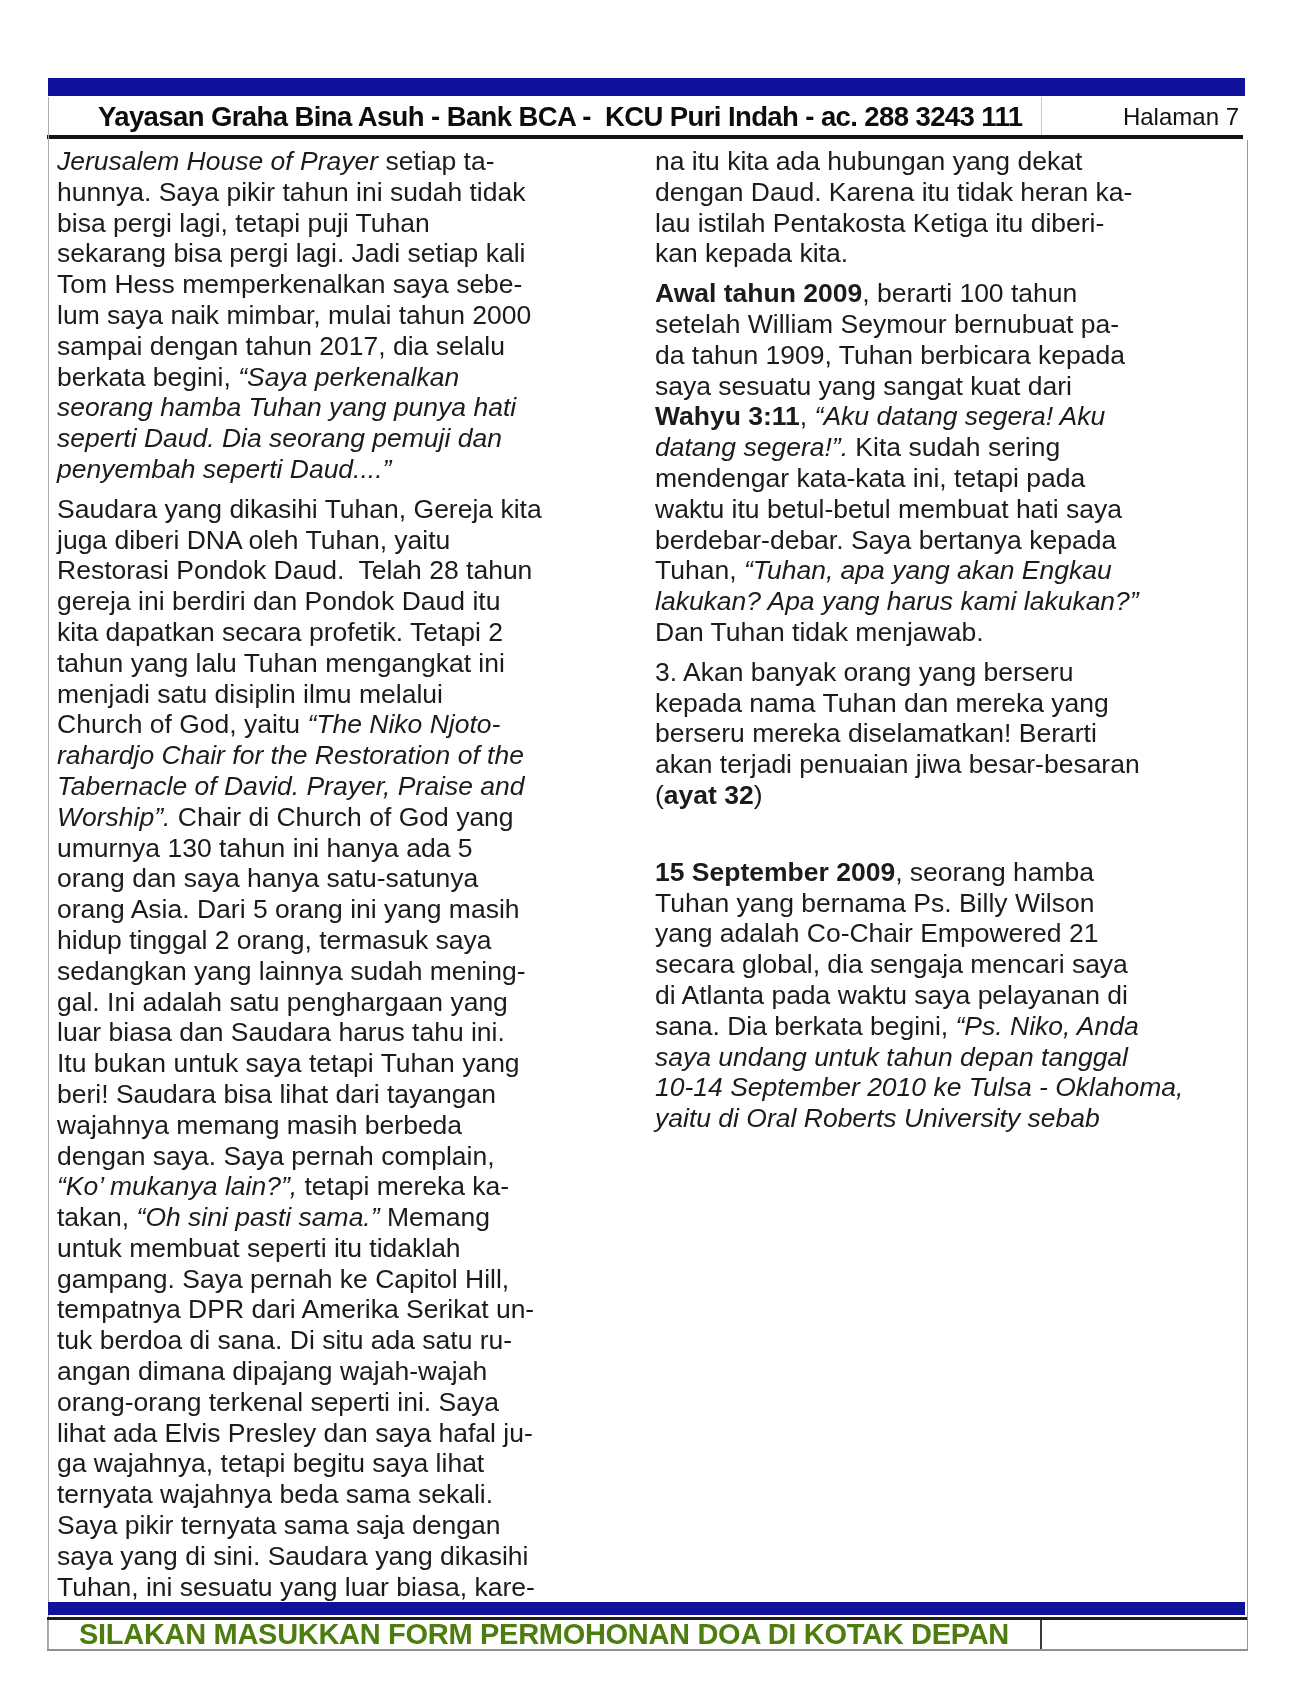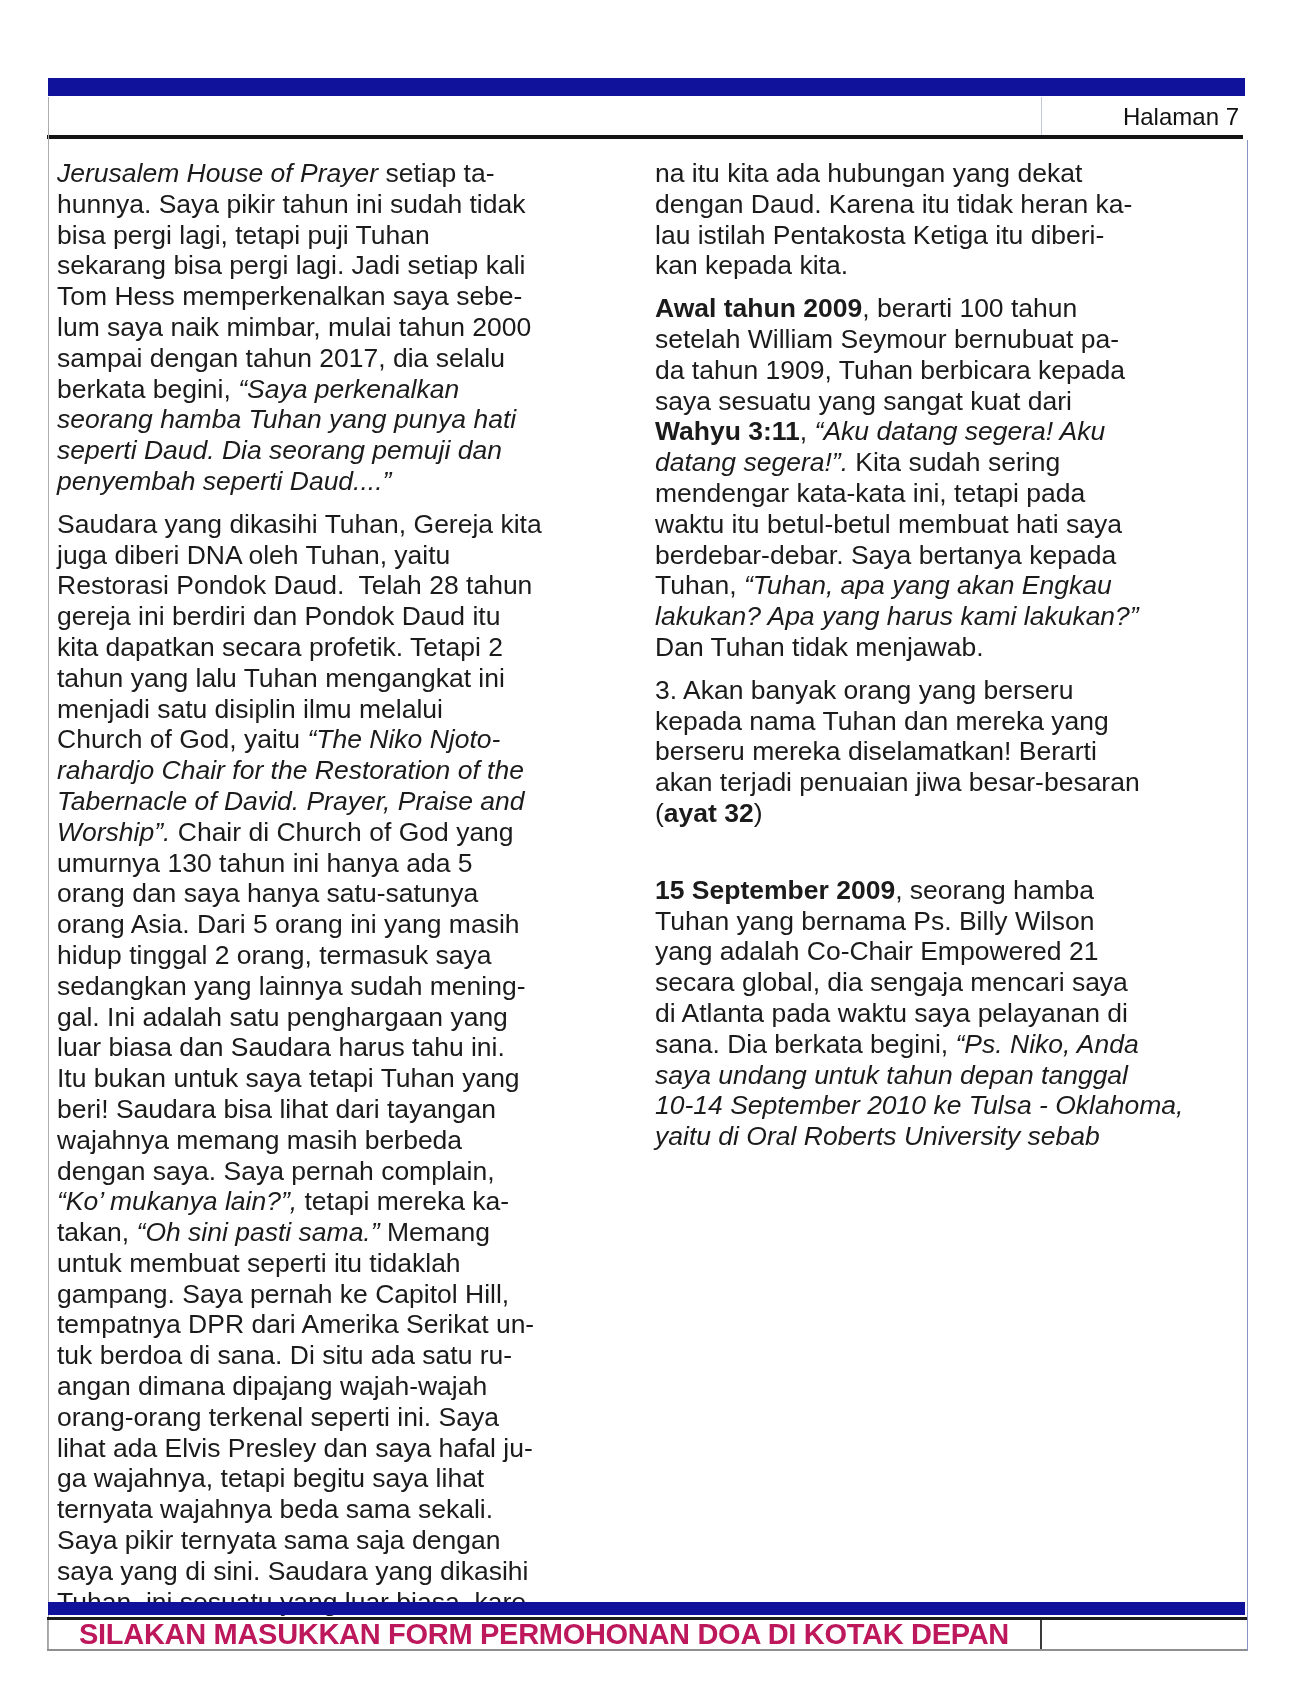--- a/index.html
+++ b/index.html
@@ -25,46 +25,47 @@
   .page-label{position:absolute;right:6px;top:7px;font-size:24px;color:#111;}
   .black-rule{position:absolute;left:47px;top:135px;width:1196px;height:4px;background:var(--rule);}
   
   .left-border{position:absolute;left:48px;top:97px;width:1px;height:1554px;background:var(--border-gray);}
   .right-border{position:absolute;left:1247px;top:140px;width:1px;height:1511px;background:var(--border-blue);}
   
   .columns{position:absolute;left:57px;top:146px;width:1188px;display:flex;font-size:26.5px;line-height:30.8px;}
   .col{box-sizing:border-box;}
   .col-left{width:596px;margin-right:2px;}
   .col-right{width:590px;}
-  .para{margin:12px 0 9px 0;white-space:pre-wrap;}
+  .para{margin:0 0 9px 0;white-space:pre-wrap;}
   .para.big-gap{margin-top:46px;}
   .col-heading{font-size:30px;font-weight:bold;margin:40px 0 14px 0;white-space:pre-wrap;color:#0e0e0e;}
   .it{font-style:italic;}
   .bd{font-weight:bold;}
   
   .footer-bar{position:absolute;left:48px;top:1602px;width:1197px;height:13px;background:var(--bar-blue);}
   .footer-box{
     position:absolute;left:47px;top:1617px;width:1200px;height:34px;box-sizing:border-box;
     border-top:3px solid #1e1e1e;border-bottom:2px solid #8f8f8f;display:flex;
   }
   .footer-cell-main{
     width:995px;box-sizing:border-box;border-left:1px solid #a5a5a5;border-right:2px solid #3a3a3a;
     display:flex;align-items:center;justify-content:center;
   }
-  .footer-notice{font-weight:bold;font-size:29px;letter-spacing:-0.3px;white-space:pre;color:#be185d;}
+  .footer-notice{font-weight:bold;font-size:29px;letter-spacing:-0.3px;white-space:pre;color:#4d7c0f;}
   .footer-cell-empty{flex:1;}
 </style>
 </head>
 <body>
 
 <div class="page">
 
   <div class="top-bar"></div>
 
   <div class="header-row">
+    <div class="bank-line">Yayasan Graha Bina Asuh - Bank BCA -  KCU Puri Indah - ac. 288 3243 111</div>
     <div class="header-cell-divider"></div>
     <div class="page-label">Halaman 7</div>
   </div>
 
   <div class="black-rule"></div>
   <div class="left-border"></div>
   <div class="right-border"></div>
 
   <div class="columns">
     <div class="col col-left">

